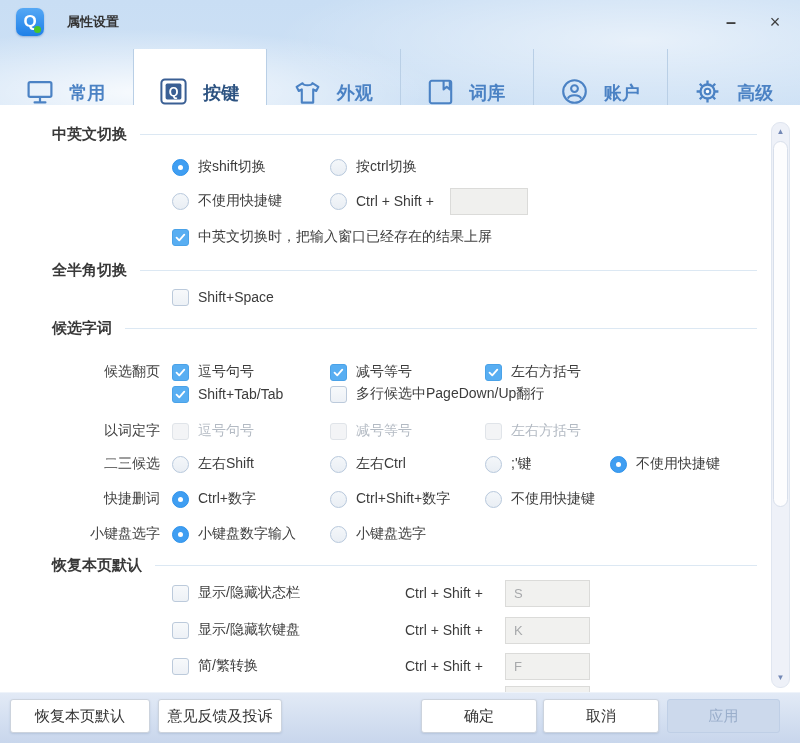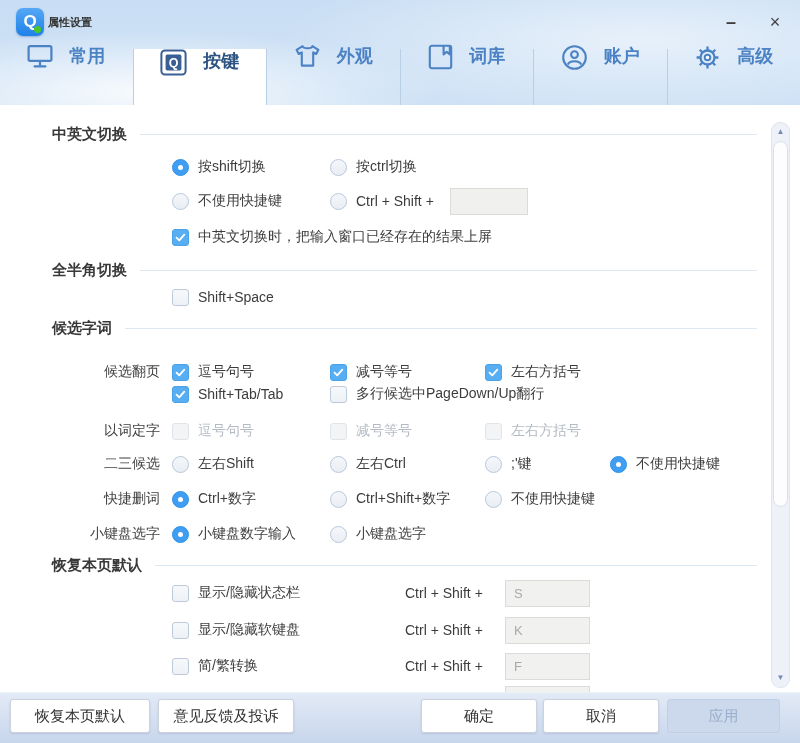--- a/index.html
+++ b/index.html
@@ -11,29 +11,29 @@
       radial-gradient(ellipse 520px 110px at 80% 40px, rgba(255,255,255,.55), rgba(255,255,255,0) 70%),
       linear-gradient(to bottom,#c9def4 0%,#d8e8f8 45%,#eef6fd 100%);
     overflow:hidden; }
 
   
   .titlebar { position:absolute; top:0; left:0; right:0; height:44px; display:flex; align-items:center; padding-left:16px; }
   .applogo { position:relative; width:28px; height:28px; border-radius:7px;
     background:linear-gradient(#55a8f5,#1f80e8); display:flex; align-items:center; justify-content:center;
     color:#fff; font-weight:bold; font-size:17px; box-shadow:0 1px 2px rgba(40,90,160,.35); }
   .applogo .greendot { position:absolute; right:3px; bottom:3px; width:7px; height:7px; border-radius:50%; background:#49c628; }
-  .wintitle { margin-left:4px; font-size:11px; font-weight:bold; color:#333; }
+  .wintitle { margin-left:23px; font-size:13px; font-weight:bold; color:#333; }
   .winctrls { position:absolute; right:12px; top:10px; display:flex; gap:18px; }
   .winbtn { width:26px; height:24px; display:flex; align-items:center; justify-content:center;
     font-size:18px; color:#3f3f3f; cursor:default; line-height:1; }
   .winbtn.min { font-weight:bold; }
 
   
   .tabbar { position:absolute; top:44px; left:0; right:0; height:61px; display:flex; align-items:stretch; }
-  .tab { flex:1; display:flex; align-items:flex-start; justify-content:center; gap:16px;
+  .tab { flex:1; display:flex; align-items:flex-end; justify-content:center; gap:16px;
     color:#4b82c4; font-size:18px; font-weight:bold; cursor:default; }
   .tab .ticon { display:flex; align-items:center; }
   .tab.active { background:#fff; color:#2d5381; margin-top:5px; border-radius:1px 1px 0 0; }
   .tabsep { width:1px; background:#b9cfe6; height:56px; align-self:flex-end; }
 
   
   .content { position:absolute; top:105px; left:0; right:0; bottom:51px; background:#fff; overflow:hidden;padding-left:22px; }
   .sec { position:absolute; left:0; right:0; height:22px; display:flex; align-items:center; padding-left:52px; }
   .sec b { font-size:15px; color:#393939; white-space:nowrap; }
   .sec .rule { flex:1; height:1px; background:#dce8f3; margin-left:13px; margin-right:43px; }
@@ -360,19 +360,19 @@
   </div>
 
   <div class="scroll">
     <div class="sarrow up">▲</div>
     <div class="sthumb"></div>
     <div class="sarrow dn">▼</div>
   </div>
 
   <div class="footer">
     <div class="btn" style="left:10px; width:140px;">恢复本页默认</div>
-    <div class="btn" style="left:158px; width:136px;">意见反馈及投诉</div>
+    <div class="btn" style="left:158px; width:124px;">意见反馈及投诉</div>
     <div class="btn" style="left:421px; width:116px;">确定</div>
     <div class="btn" style="left:543px; width:116px;">取消</div>
     <div class="btn disabled" style="left:667px; width:113px;">应用</div>
   </div>
 
 </div>
 
 </body></html>

